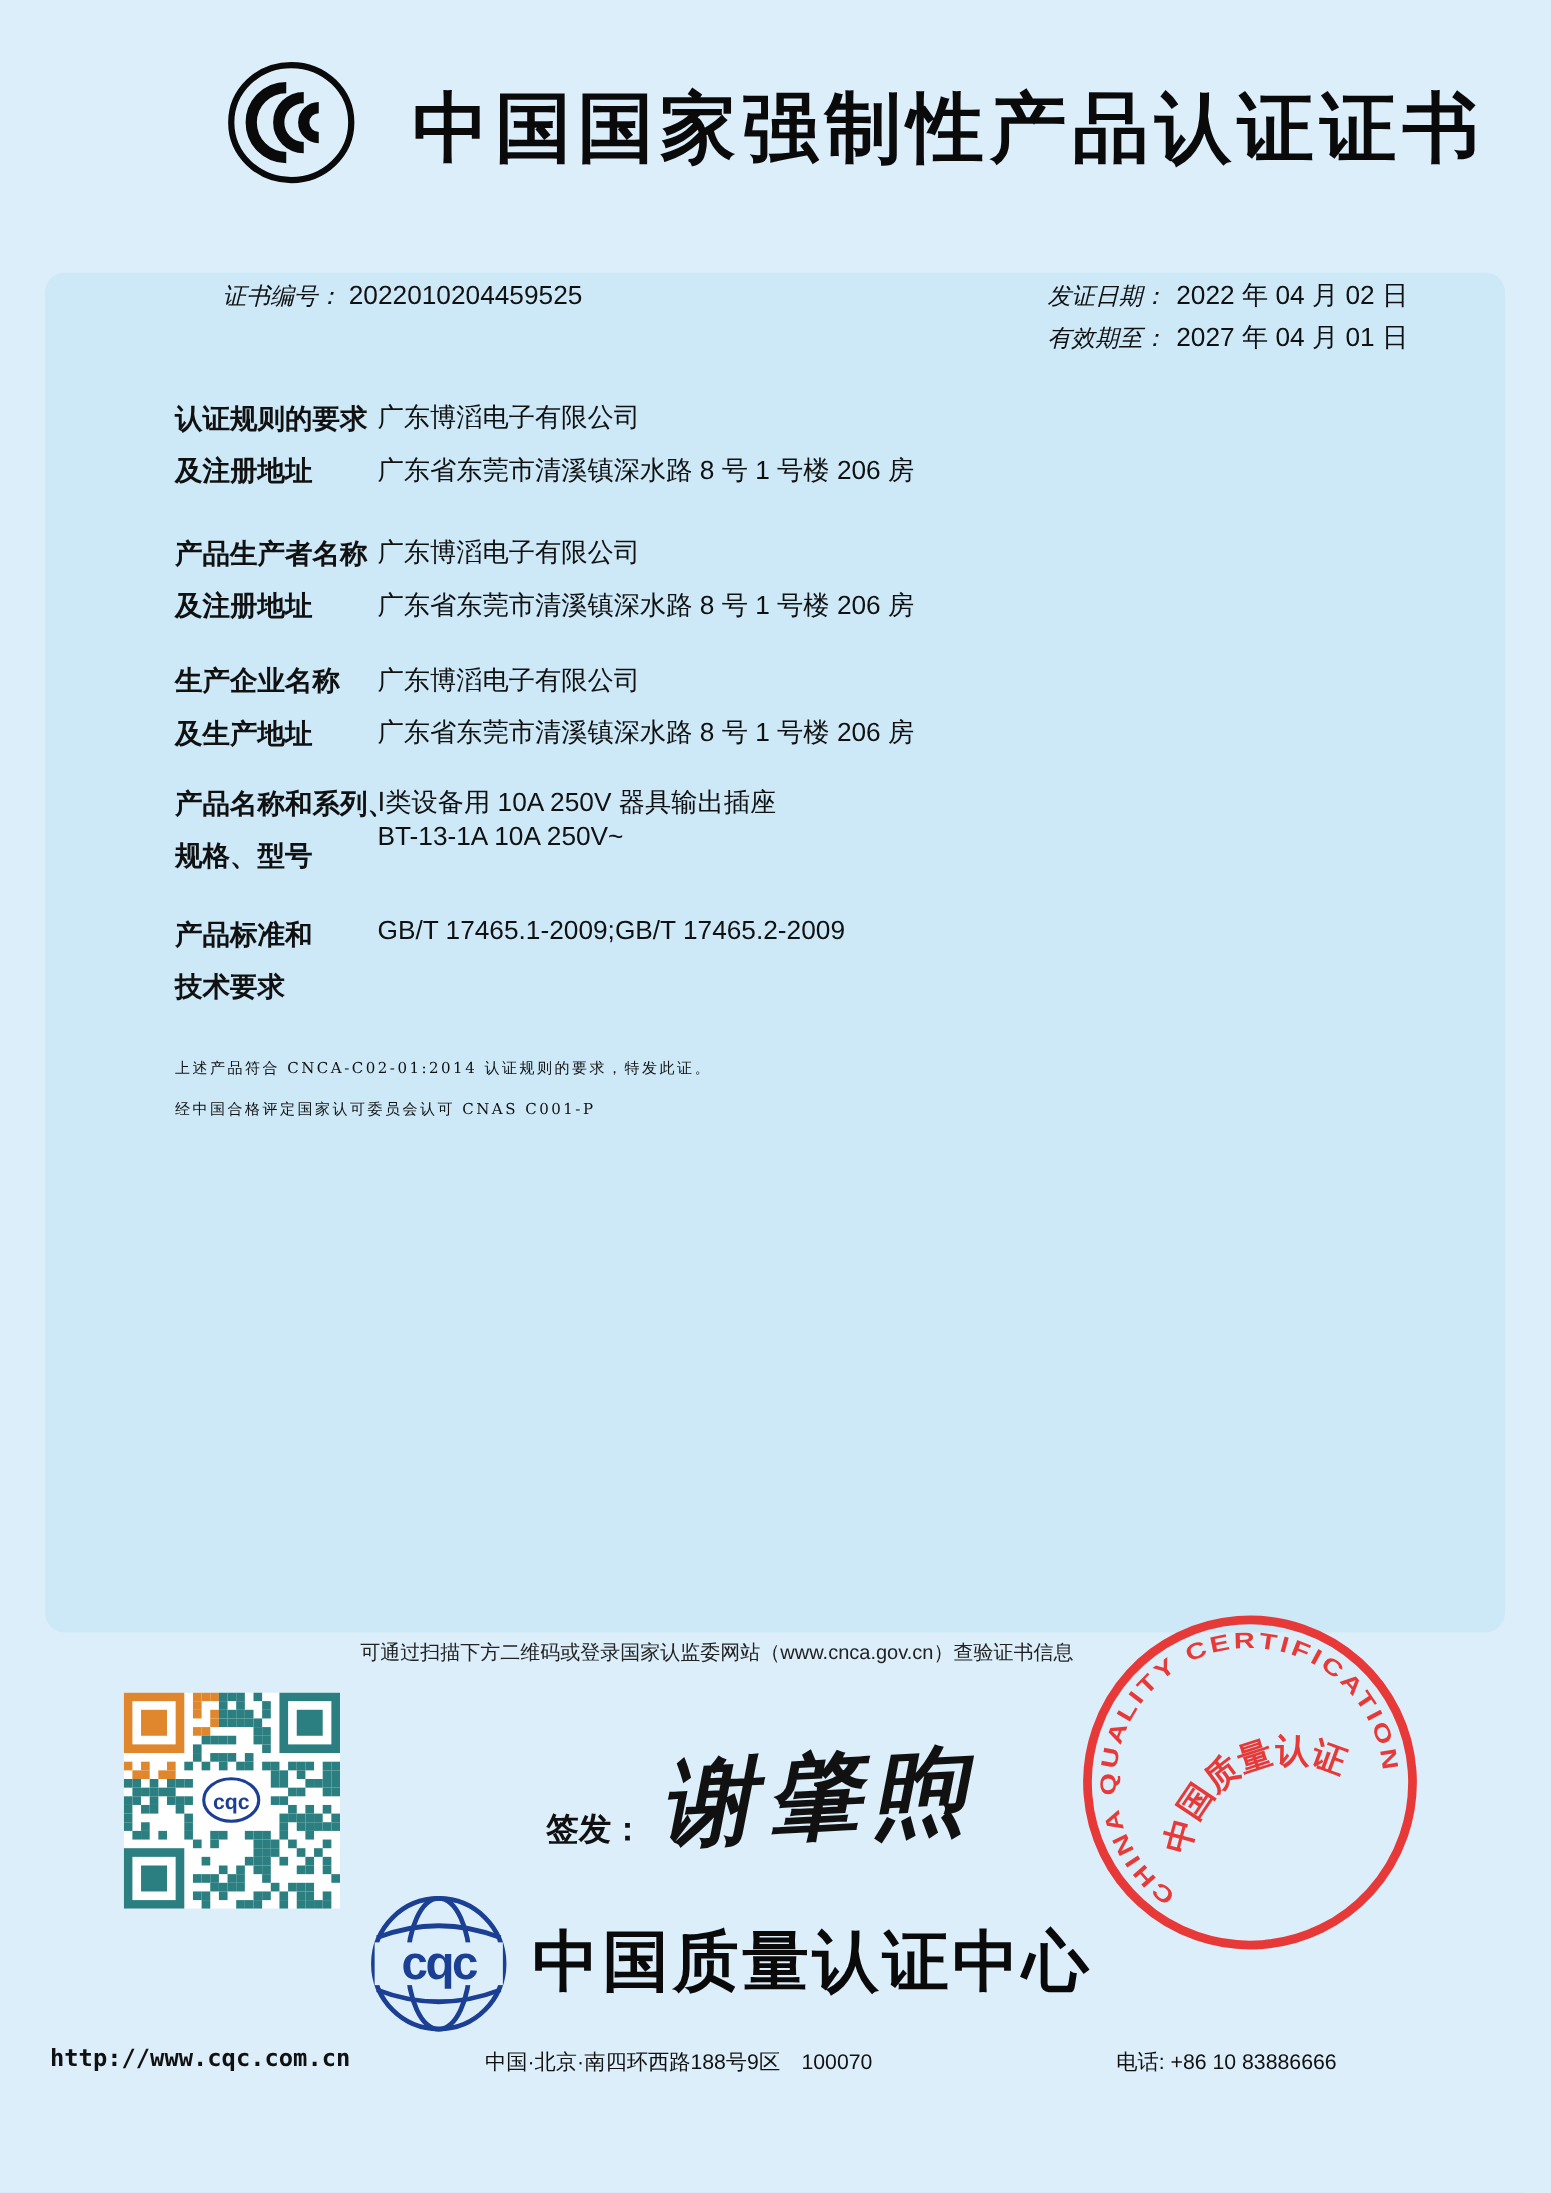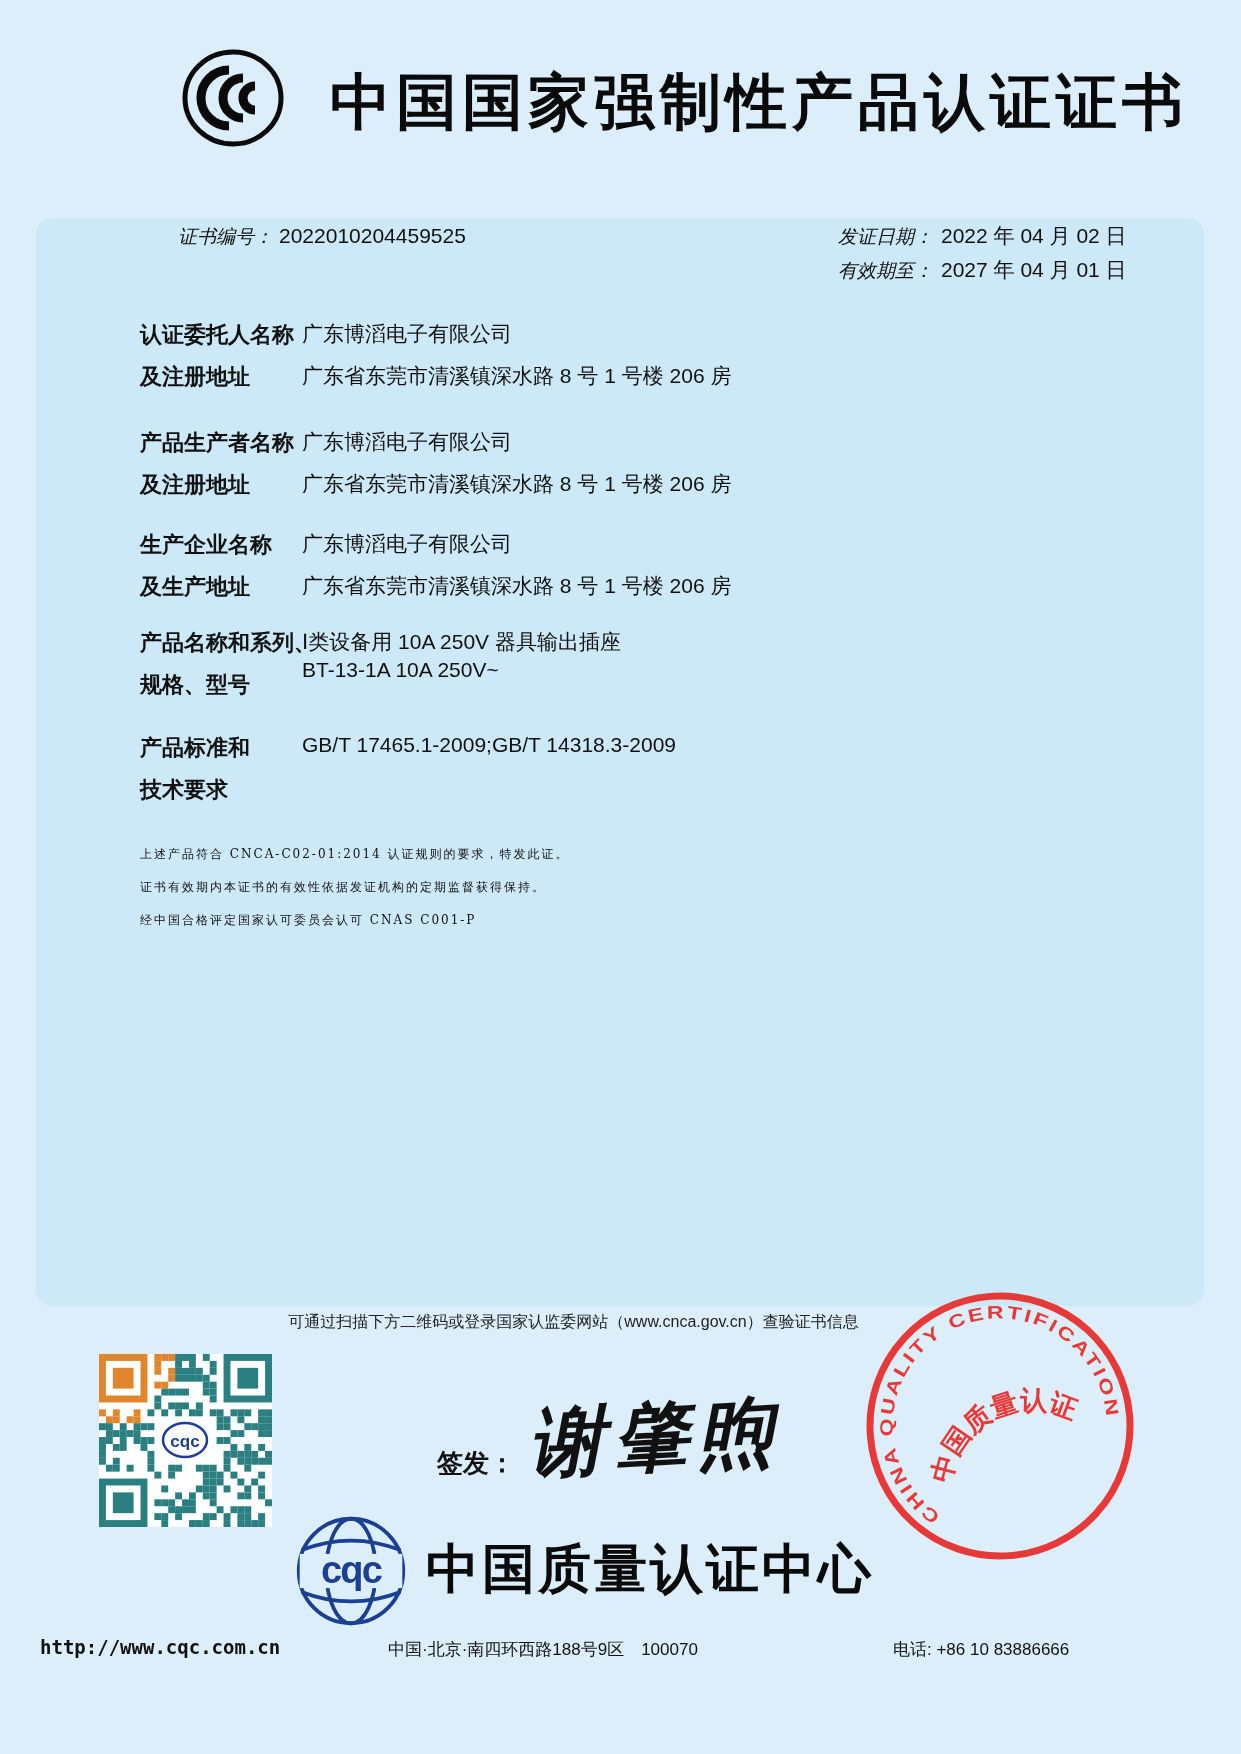--- a/index.html
+++ b/index.html
@@ -88,21 +88,21 @@
 </div>
 
 <div class="date-row" style="top:222px">
   <span class="klabel kai">发证日期：</span><span>2022 年 04 月 02 日</span>
 </div>
 <div class="date-row" style="top:256px">
   <span class="klabel kai">有效期至：</span><span>2027 年 04 月 01 日</span>
 </div>
 
 <div class="fblock" style="top:320px">
-  <div class="flabel" style="top:0">认证委托人名称</div>
+  <div class="flabel" style="top:0">认证规则的要求</div>
   <div class="flabel" style="top:42px">及注册地址</div>
   <div class="fvalue" style="top:0">广东博滔电子有限公司</div>
   <div class="fvalue" style="top:42px">广东省东莞市清溪镇深水路 8 号 1 号楼 206 房</div>
 </div>
 
 <div class="fblock" style="top:428px">
   <div class="flabel" style="top:0">产品生产者名称</div>
   <div class="flabel" style="top:42px">及注册地址</div>
   <div class="fvalue" style="top:0">广东博滔电子有限公司</div>
   <div class="fvalue" style="top:42px">广东省东莞市清溪镇深水路 8 号 1 号楼 206 房</div>
@@ -118,26 +118,25 @@
 <div class="fblock" style="top:628px">
   <div class="flabel" style="top:0">产品名称和系列、</div>
   <div class="flabel" style="top:42px">规格、型号</div>
   <div class="fvalue" style="top:0">Ⅰ类设备用 10A 250V 器具输出插座</div>
   <div class="fvalue" style="top:30px">BT-13-1A 10A 250V~</div>
 </div>
 
 <div class="fblock" style="top:733px">
   <div class="flabel" style="top:0">产品标准和</div>
   <div class="flabel" style="top:42px">技术要求</div>
-  <div class="fvalue" style="top:0">GB/T 17465.1-2009;GB/T 14318.3-2009</div>
+  <div class="fvalue" style="top:0">GB/T 17465.1-2009;GB/T 17465.2-2009</div>
 </div>
 
 <div class="statement">
   <div>上述产品符合 CNCA-C02-01:2014 认证规则的要求，特发此证。</div>
-  <div>证书有效期内本证书的有效性依据发证机构的定期监督获得保持。</div>
   <div>经中国合格评定国家认可委员会认可 CNAS C001-P</div>
 </div>
 
 <div class="note">可通过扫描下方二维码或登录国家认监委网站（www.cnca.gov.cn）查验证书信息</div>
 
 <div class="qr">
   <svg id="qr-svg" viewBox="0 0 173 173" width="173" height="173">
     <rect x="0" y="0" width="173" height="173" fill="#ffffff"></rect>
     <g id="qr-cells">
         <rect x="55.36" y="0" width="6.92" height="6.92" fill="#e0862c"></rect>

